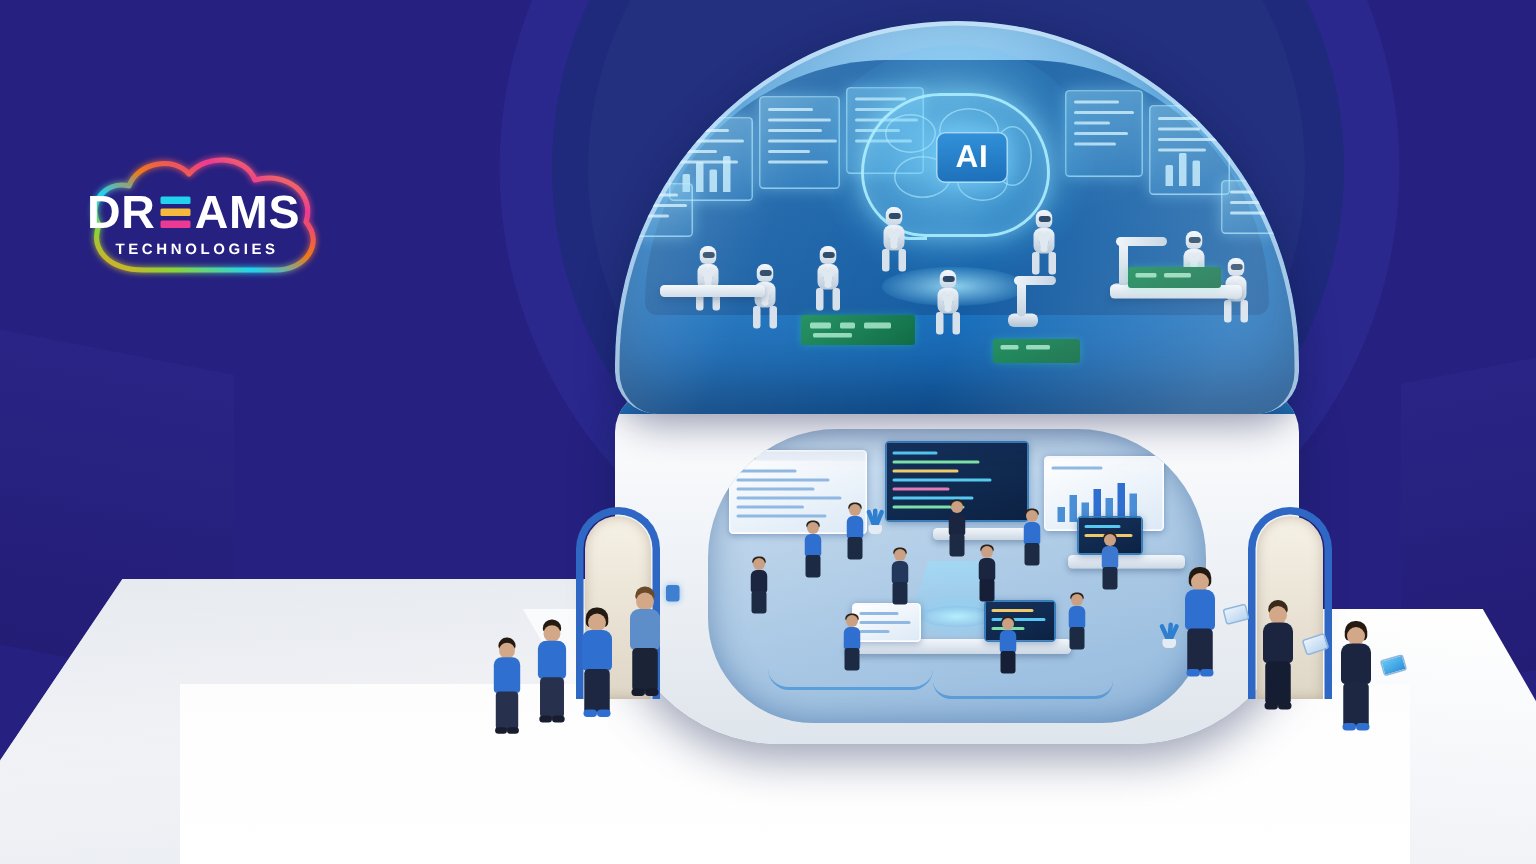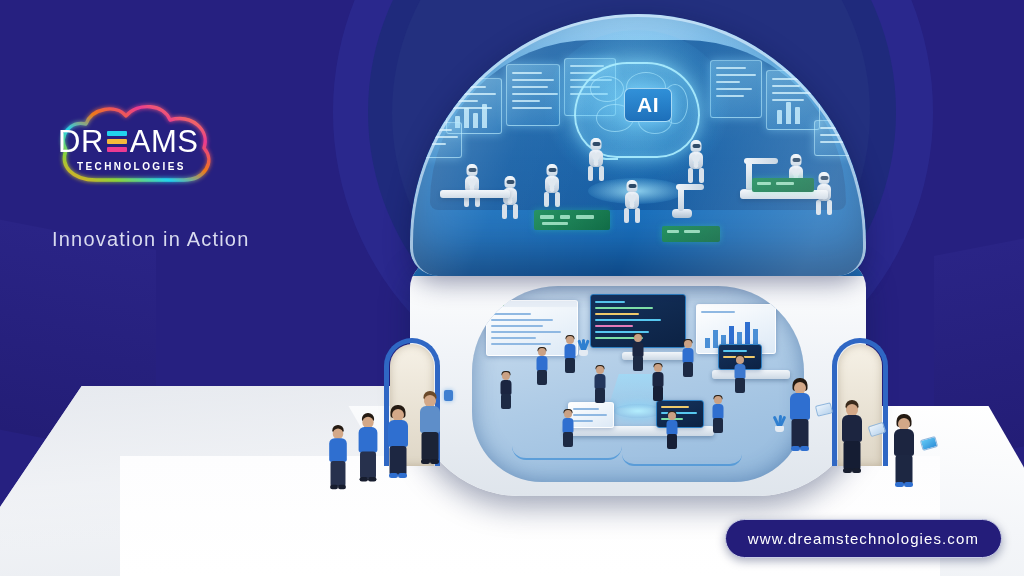--- a/index.html
+++ b/index.html
@@ -63,21 +63,21 @@
 
   .logo-wrap{ position:relative; width:172px; height:92px; margin-bottom:36px; }
   .logo-cloud{ position:absolute; inset:0; }
   .logo-text{
     position:absolute; left:6px; top:24px; width:166px; text-align:left;
   }
   .logo-word{
     display:flex; align-items:center; height:34px; gap:1px;
   }
   .lw{
-    color:#ffffff; font-weight:400; font-size:31px; line-height:31px;
+    color:#ffffff; font-weight:700; font-size:31px; line-height:31px;
     letter-spacing:.5px; font-family:"Liberation Sans", sans-serif;
   }
   .lw-e{ display:inline-flex; flex-direction:column; justify-content:center; gap:3px; width:20px; height:26px; margin:0 2px; }
   .lw-e i{ display:block; height:5px; border-radius:1px; }
   .lw-e i:nth-child(1){ background:#22d3ee; width:20px; }
   .lw-e i:nth-child(2){ background:#f5b93b; width:20px; }
   .lw-e i:nth-child(3){ background:#ec3a92; width:20px; }
   .logo-sub{
     margin-top:3px; color:#ffffff; font-size:10px; letter-spacing:2.4px;
     font-weight:600; padding-left:19px;
@@ -347,21 +347,20 @@
               <i></i>
               <i></i>
               <i></i>
             </span>
           <span class="lw">AMS</span>
         </div>
         <div class="logo-sub">TECHNOLOGIES</div>
       </div>
     </div>
 
-    <div class="subhead">Innovation in Action</div>
   </div>
 
   <div class="scene">
 
     <div class="base-cyl">
       <div class="base-top-rim"></div>
 
       <div class="cut">
 
         <div class="office-screen" style="left:14px;top:14px;width:92px;height:56px;">
@@ -740,15 +739,14 @@
       <div class="f-hair" style="width:15px;height:13px;"></div>
         <div class="f-head"></div>
       <div class="f-body" style="background:#1c2540"></div>
         <div class="f-legs"></div>
       <div class="f-item" style="left:17px;top:24px;background:linear-gradient(160deg,#63c8f5,#2f8fd8);transform:rotate(-16deg);"></div>
       <div class="f-shoe l" style="background:#2f6fd0"></div>
         <div class="f-shoe r" style="background:#2f6fd0"></div>
     </div>
   </div>
 
-  <div class="url-pill">www.dreamstechnologies.com</div>
 
 </div>
 
 </body></html>

